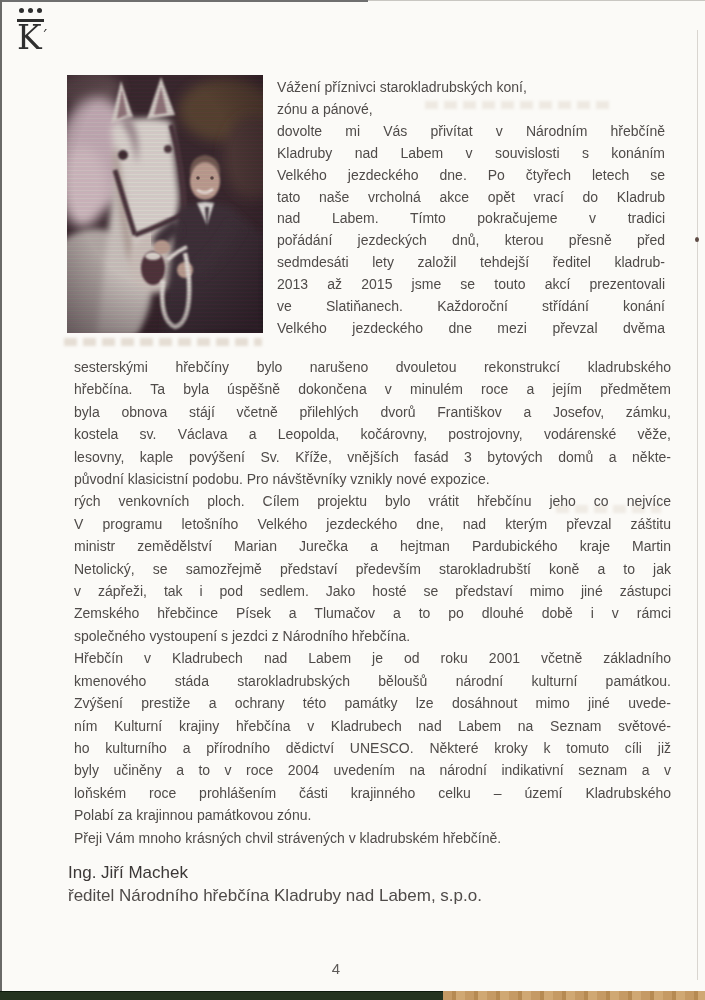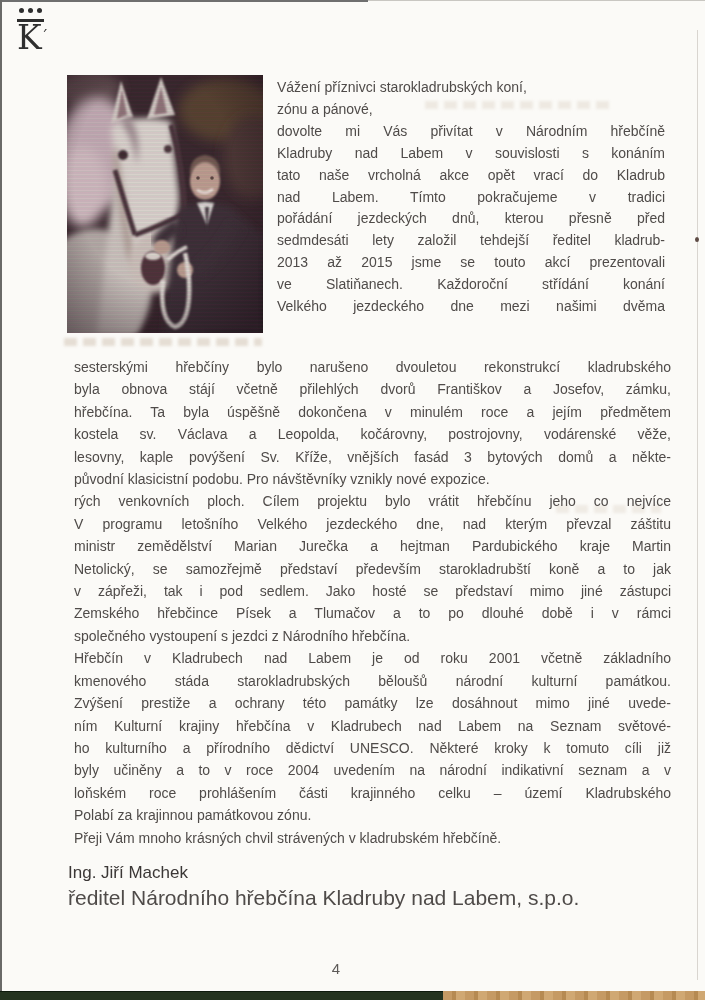--- a/index.html
+++ b/index.html
@@ -33,21 +33,21 @@
     background:repeating-linear-gradient(0deg,
       rgba(150,40,110,0.07) 0 1px,rgba(20,90,70,0.06) 1px 2px,
       rgba(0,0,0,0) 2px 3px,rgba(60,30,90,0.05) 3px 4px);}
   
   .line{line-height:21.9px;font-size:14px;text-align:left;}
   .line.j{text-align:justify;text-align-last:justify;}
   .intro{position:absolute;left:277px;top:77px;width:388px;}
   .body-text{position:absolute;left:74px;top:356px;width:597px;}
   .body-text .line{line-height:22.4px;}
   .sig-name{position:absolute;left:68px;top:863px;font-size:17px;font-weight:normal;color:#3b3736;}
-  .sig-title{position:absolute;left:68px;top:886px;font-size:21px;color:#4f4b49;}
+  .sig-title{position:absolute;left:68px;top:886px;font-size:17px;color:#4f4b49;}
   .pagenum-wrap{position:absolute;left:0;top:960px;width:672px;text-align:center;
     font-size:15px;color:#5d5a58;}
   
   .smudge{position:absolute;height:8px;filter:blur(1.5px);opacity:.75;
     background:repeating-linear-gradient(90deg,rgba(186,166,142,.45) 0 13px,rgba(0,0,0,0) 13px 19px);}
   .s1{left:64px;top:338px;width:198px;}
   .s2{left:425px;top:101px;width:190px;opacity:.45;}
   .s3{left:556px;top:505px;width:105px;opacity:.4;}
 </style>
 </head>
@@ -128,33 +128,34 @@
 
   <div class="smudge s1"></div>
   <div class="smudge s2"></div>
   <div class="smudge s3"></div>
 
   <div class="intro">
     <div class="line">Vážení příznivci starokladrubských koní,</div>
     <div class="line">zónu a pánové,</div>
     <div class="line j">dovolte mi Vás přivítat v Národním hřebčíně</div>
     <div class="line j">Kladruby nad Labem v souvislosti s konáním</div>
+    <div class="line j">Velkého jezdeckého dne. Po čtyřech letech se</div>
     <div class="line j">tato naše vrcholná akce opět vrací do Kladrub</div>
     <div class="line j">nad Labem. Tímto pokračujeme v tradici</div>
     <div class="line j">pořádání jezdeckých dnů, kterou přesně před</div>
     <div class="line j">sedmdesáti lety založil tehdejší ředitel kladrub-</div>
     <div class="line j">2013 až 2015 jsme se touto akcí prezentovali</div>
     <div class="line j">ve Slatiňanech. Každoroční střídání konání</div>
-    <div class="line j">Velkého jezdeckého dne mezi našimi dvěma</div>
+    <div class="line j">Velkého jezdeckého dne mezi převzal dvěma</div>
   </div>
 
   <div class="body-text">
     <div class="line j">sesterskými hřebčíny bylo narušeno dvouletou rekonstrukcí kladrubského</div>
+    <div class="line j">hřebčína. Ta byla úspěšně dokončena v minulém roce a jejím předmětem</div>
     <div class="line j">byla obnova stájí včetně přilehlých dvorů Františkov a Josefov, zámku,</div>
-    <div class="line j">hřebčína. Ta byla úspěšně dokončena v minulém roce a jejím předmětem</div>
     <div class="line j">kostela sv. Václava a Leopolda, kočárovny, postrojovny, vodárenské věže,</div>
     <div class="line j">lesovny, kaple povýšení Sv. Kříže, vnějších fasád 3 bytových domů a někte-</div>
     <div class="line">původní klasicistní podobu. Pro návštěvníky vznikly nové expozice.</div>
     <div class="line j">rých venkovních ploch. Cílem projektu bylo vrátit hřebčínu jeho co nejvíce</div>
     <div class="line j">V programu letošního Velkého jezdeckého dne, nad kterým převzal záštitu</div>
     <div class="line j">ministr zemědělství Marian Jurečka a hejtman Pardubického kraje Martin</div>
     <div class="line j">Netolický, se samozřejmě představí především starokladrubští koně a to jak</div>
     <div class="line j">v zápřeži, tak i pod sedlem. Jako hosté se představí mimo jiné zástupci</div>
     <div class="line j">Zemského hřebčince Písek a Tlumačov a to po dlouhé době i v rámci</div>
     <div class="line">společného vystoupení s jezdci z Národního hřebčína.</div>

